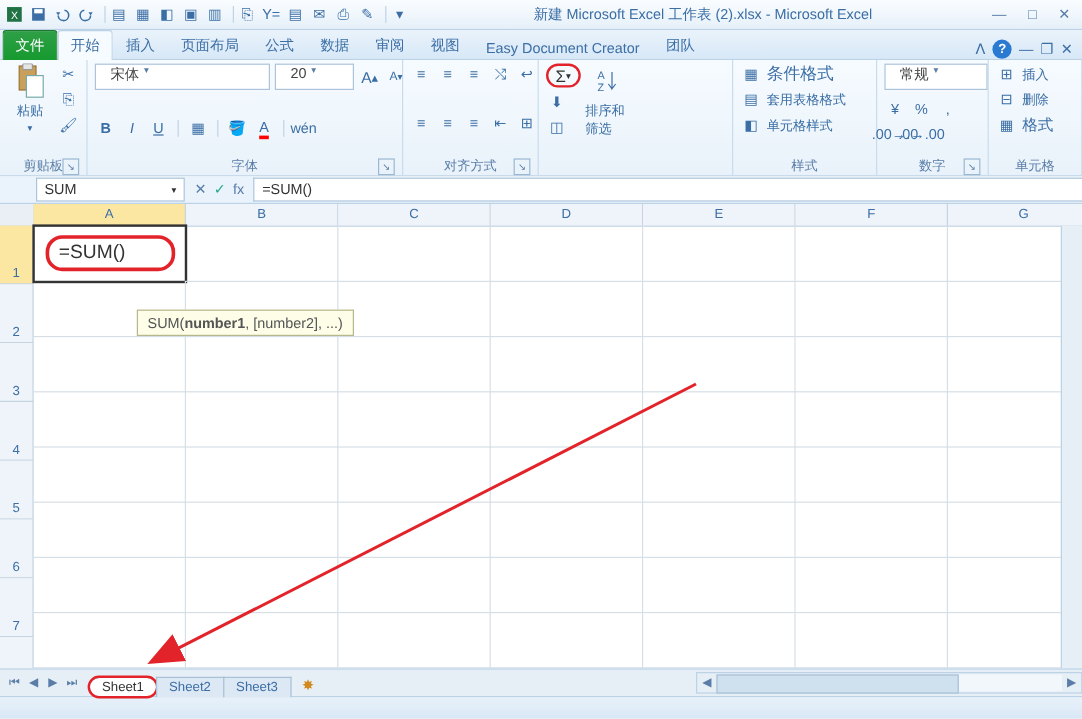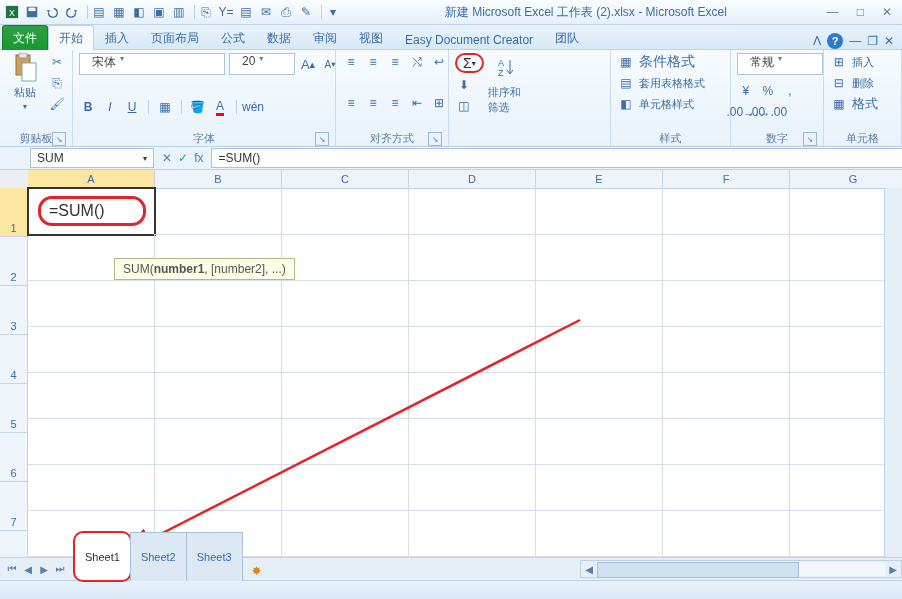--- a/index.html
+++ b/index.html
@@ -45,21 +45,21 @@
   .cell{flex:0 0 126px;height:46px;border-right:1px solid #d7dfe6;border-bottom:1px solid #d7dfe6;position:relative}
   .cell.a1{outline:2px solid #333;outline-offset:-1px}
   .a1-inner{position:absolute;left:10px;top:8px;right:8px;bottom:8px;border:3px solid #e3232a;border-radius:14px;display:flex;align-items:center;padding:0 8px;font-size:16px;font-family:Arial}
   .tooltip{position:absolute;left:86px;top:70px;background:#fdfde8;border:1px solid #b7b78c;padding:3px 8px;font-size:12px;color:#555;white-space:nowrap}
   .tooltip b{font-weight:bold}
   .arrow-svg{position:absolute;left:0;top:0;pointer-events:none}
   .sheetbar{height:22px;background:#e6eef6;border-top:1px solid #bcd2e6;display:flex;align-items:center;position:relative}
   .navbtns{display:flex;padding-left:4px}
   .navbtn{width:16px;height:16px;display:flex;align-items:center;justify-content:center;color:#5a7ea8;font-size:10px}
   .sheettabs{display:flex;align-items:flex-end;margin-left:6px;height:22px}
-  .sheettab{padding:18px 10px;font-size:11px;background:#dce8f4;border:1px solid #a9c0d6;border-bottom:none;margin-right:-1px;color:#3b6ea5;position:relative;top:1px}
+  .sheettab{padding:2px 10px;font-size:11px;background:#dce8f4;border:1px solid #a9c0d6;border-bottom:none;margin-right:-1px;color:#3b6ea5;position:relative;top:1px}
   .sheettab.active{background:#fff;color:#333}
   .sheettab.ring{outline:2px solid #e3232a;border-radius:9px;outline-offset:-1px}
   .newsheet{width:22px;height:18px;margin-left:4px;display:flex;align-items:center;justify-content:center;color:#d28a1e}
   .hscroll{margin-left:auto;width:320px;height:16px;background:#e6eef6;border:1px solid #bcd2e6;display:flex;align-items:center}
   .hscroll .track{flex:1;height:14px;background:#f2f7fc;position:relative}
   .hscroll .thumb{position:absolute;left:0;top:0;height:14px;width:200px;background:#cfe0ef;border:1px solid #a9c0d6}
   .statusbar{height:22px;background:linear-gradient(#e8f1fa,#d6e6f5);border-top:1px solid #bcd2e6}
   .sep{width:1px;height:14px;background:#c0d3e5;margin:0 3px}
   .vert-scroll{position:absolute;right:0;top:18px;bottom:0;width:17px;background:#e6eef6;border-left:1px solid #bcd2e6}
 </style>

